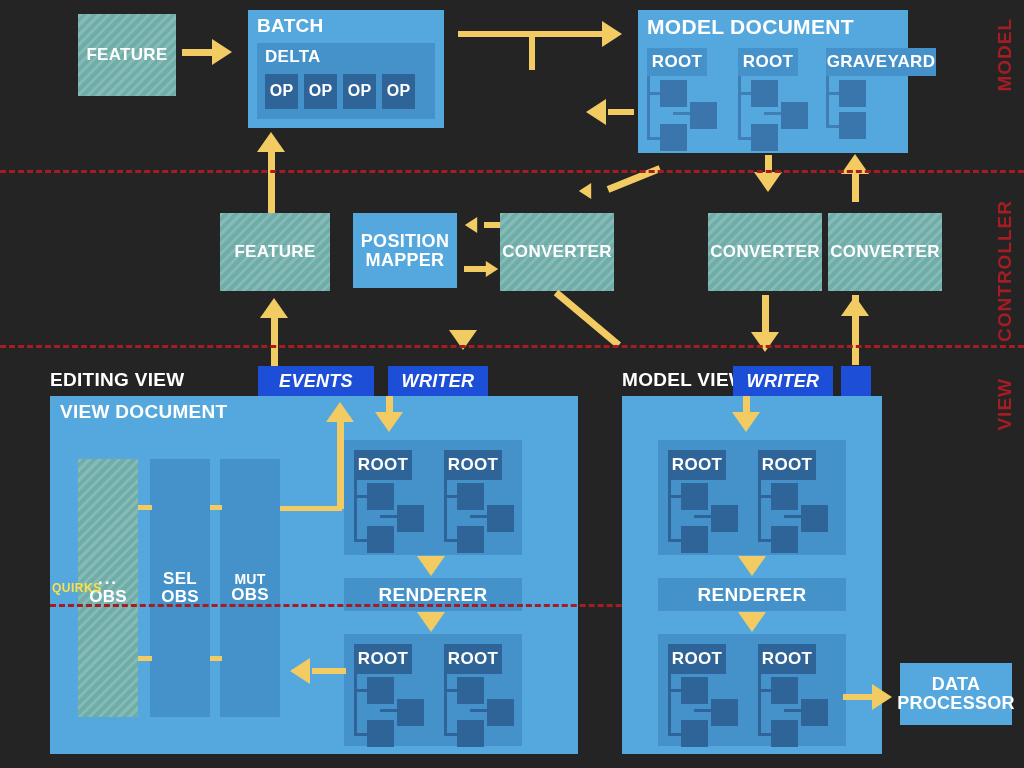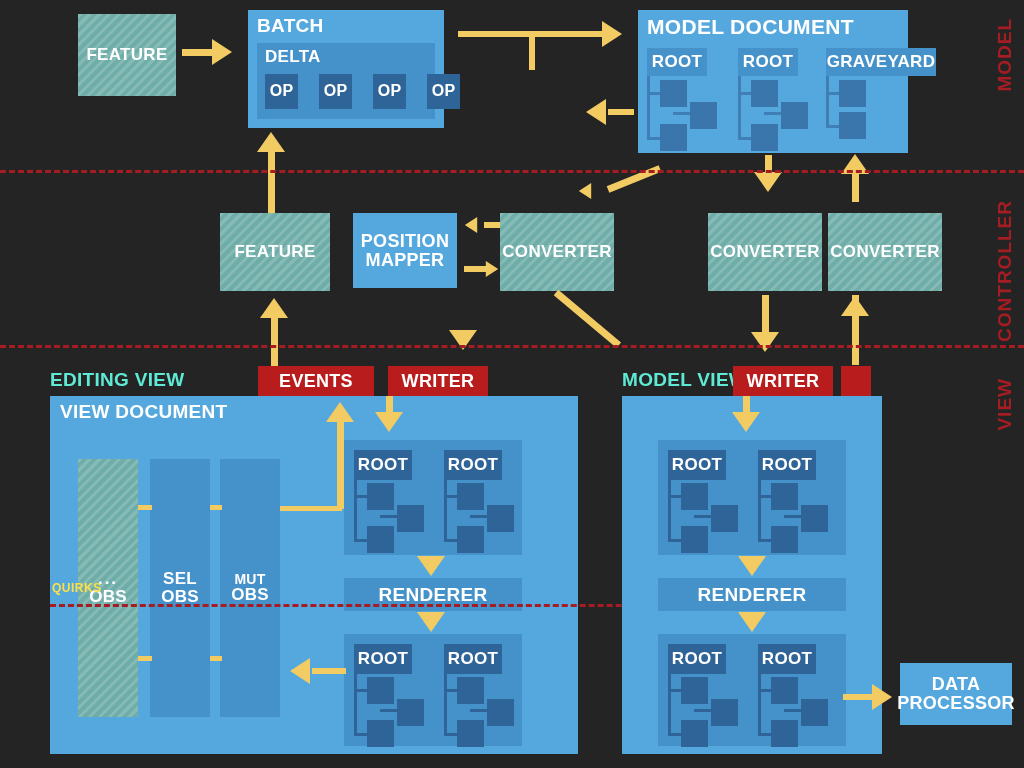--- a/index.html
+++ b/index.html
@@ -15,38 +15,38 @@
   
   .teal{
     background-color:#6fada9;
     background-image:repeating-linear-gradient(135deg,
         rgba(255,255,255,.16) 0 3px, rgba(255,255,255,0) 3px 7px);
     display:flex;align-items:center;justify-content:center;
   }
   
   .blue-l{background:#55a8dd;}
   .blue-m{background:#4591c9;}
-  .blue-d{background:#b91c1c;}
+  .blue-d{background:#1d4ed8;font-style:italic;}
   .blue-dd{background:#2f6498;}
   .flexc{display:flex;align-items:center;justify-content:center;text-align:center;}
 
   
   .sep{position:absolute;left:0;width:1024px;height:0;
        border-top:3px dashed #a51c22;}
   .sep.short{left:50px;width:832px;}
 
   
   .band-label{position:absolute;color:#a51c22;font-weight:700;
      letter-spacing:1px;font-size:19px;
      writing-mode:vertical-rl;text-orientation:mixed;transform:rotate(180deg);}
 
   .quirks{position:absolute;color:#fde047;font-weight:700;font-size:12px;letter-spacing:.5px;}
 
   
-  .caption{position:absolute;color:#5eead4;font-weight:700;font-size:19px;letter-spacing:.3px;}
+  .caption{position:absolute;color:#ffffff;font-weight:700;font-size:19px;letter-spacing:.3px;}
 
   
   .tnode{position:absolute;background:#3a76ab;}
   .tline{position:absolute;background:#3f7fb5;}
   .treewrap{position:absolute;}
 
   
   .ar{position:absolute;background:#f2cb63;}
   .ah{position:absolute;width:0;height:0;}
   .ah-r{border-top:13px solid transparent;border-bottom:13px solid transparent;border-left:20px solid #f2cb63;}
@@ -65,21 +65,21 @@
     <span class="lbl" style="font-size:17px;">FEATURE</span>
   </div>
 
   <div class="ar" style="left:182px;top:49px;width:32px;height:7px;"></div>
   <div class="ah ah-r" style="left:212px;top:39px;"></div>
 
   <div class="box blue-l" style="left:248px;top:10px;width:196px;height:118px;">
     <div class="lbl" style="position:absolute;left:9px;top:6px;font-size:19px;">BATCH</div>
     <div class="box blue-m" style="left:9px;top:33px;width:178px;height:76px;">
       <div class="lbl" style="position:absolute;left:8px;top:5px;font-size:17px;">DELTA</div>
-      <div style="position:absolute;left:8px;top:31px;display:flex;gap:21px;">
+      <div style="position:absolute;left:8px;top:31px;display:flex;gap:6px;">
         <div class="box blue-dd flexc" style="position:relative;width:33px;height:35px;">
           <span class="lbl" style="font-size:16px;">OP</span>
           </div>
         <div class="box blue-dd flexc" style="position:relative;width:33px;height:35px;">
           <span class="lbl" style="font-size:16px;">OP</span>
           </div>
         <div class="box blue-dd flexc" style="position:relative;width:33px;height:35px;">
           <span class="lbl" style="font-size:16px;">OP</span>
           </div>
         <div class="box blue-dd flexc" style="position:relative;width:33px;height:35px;">

